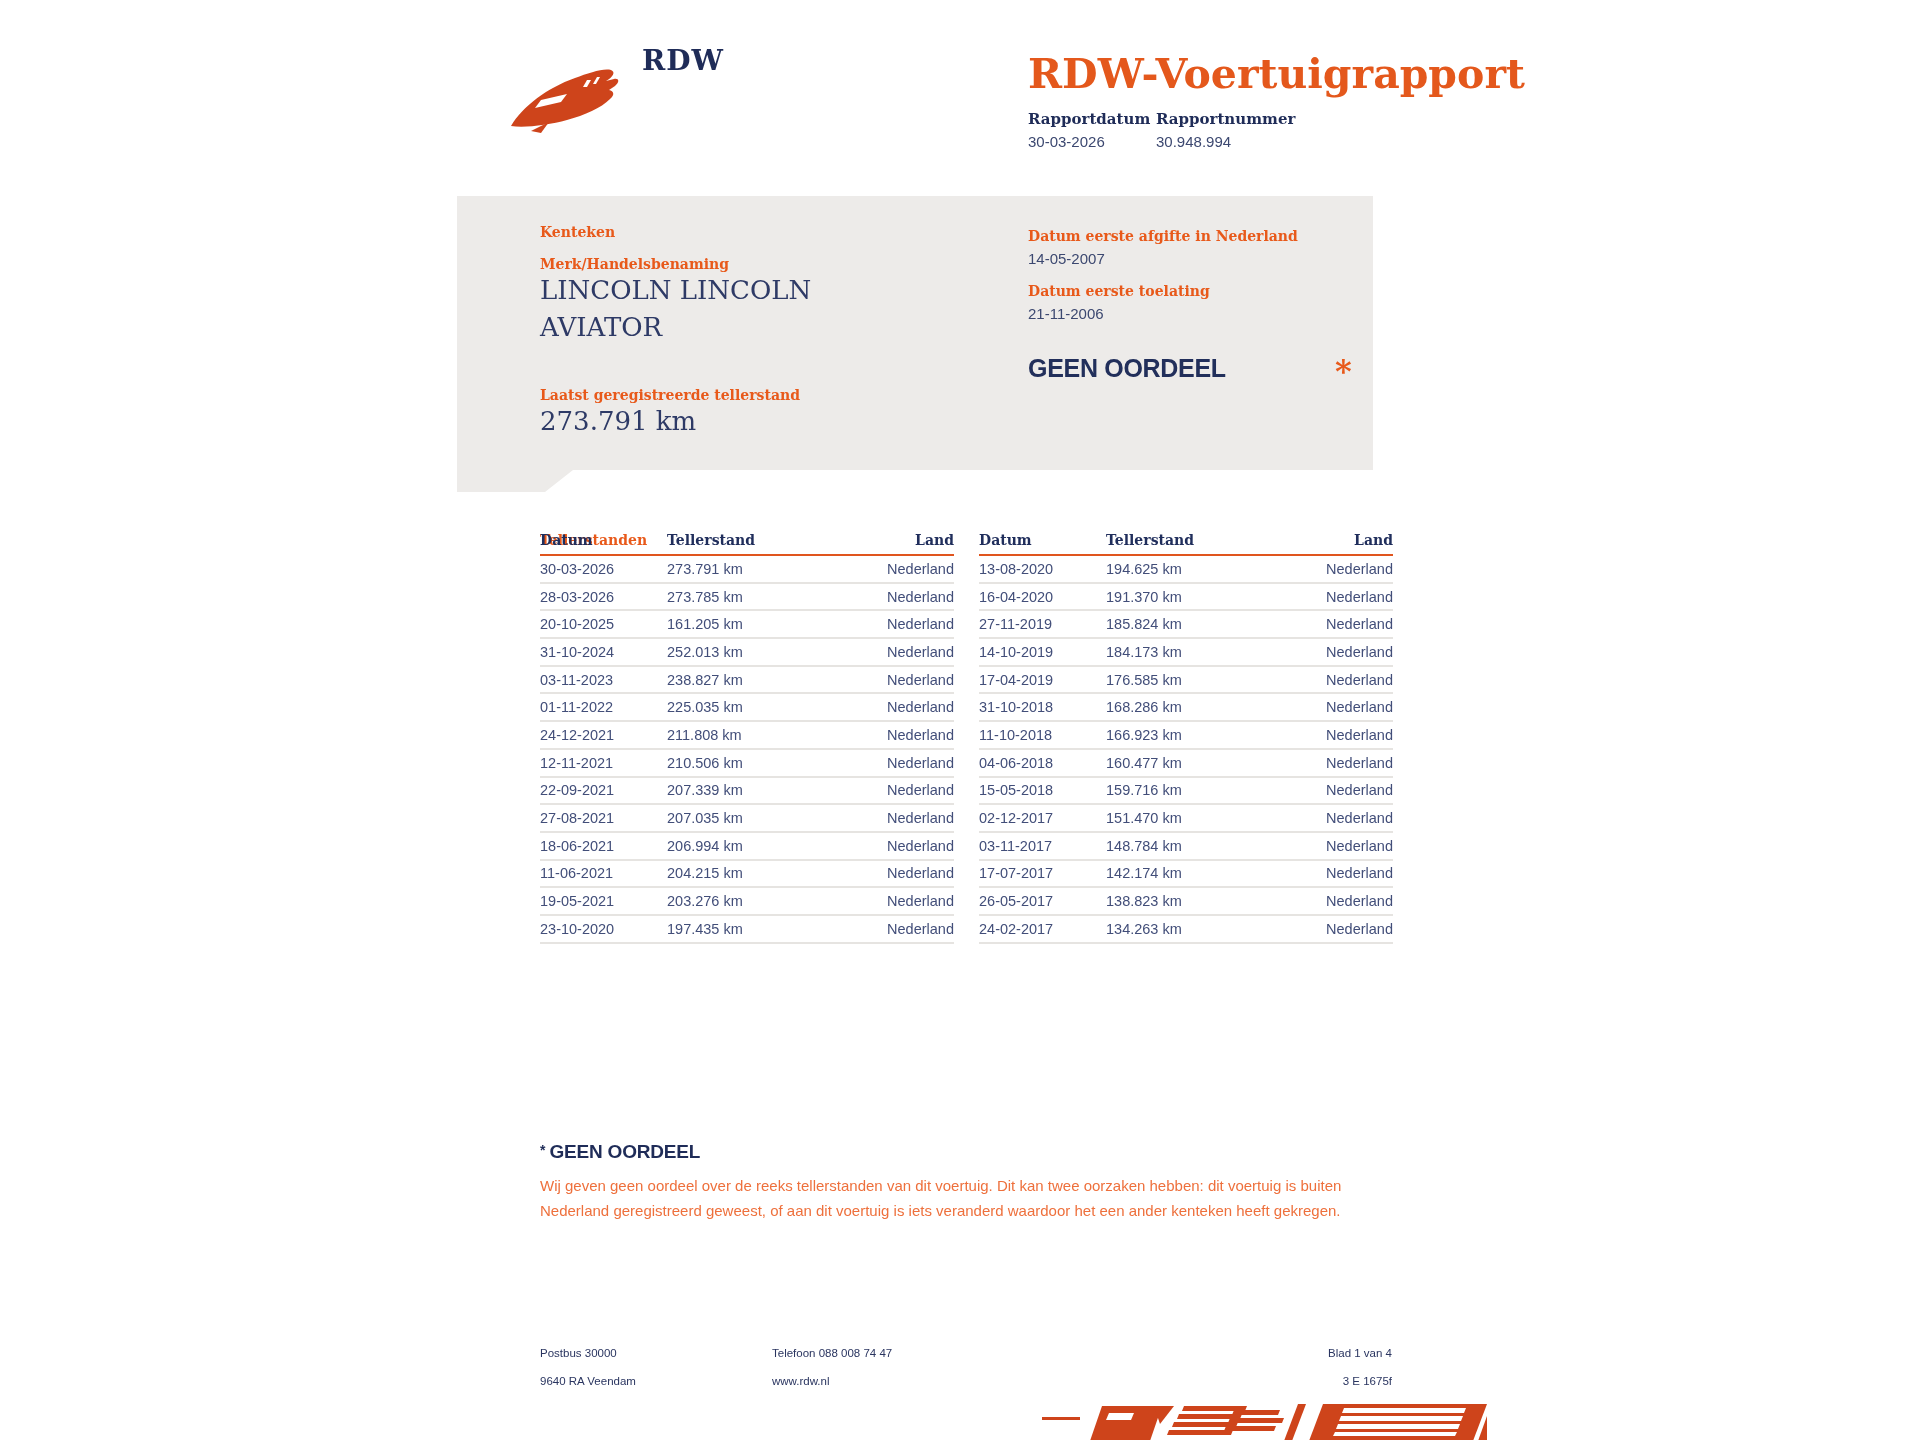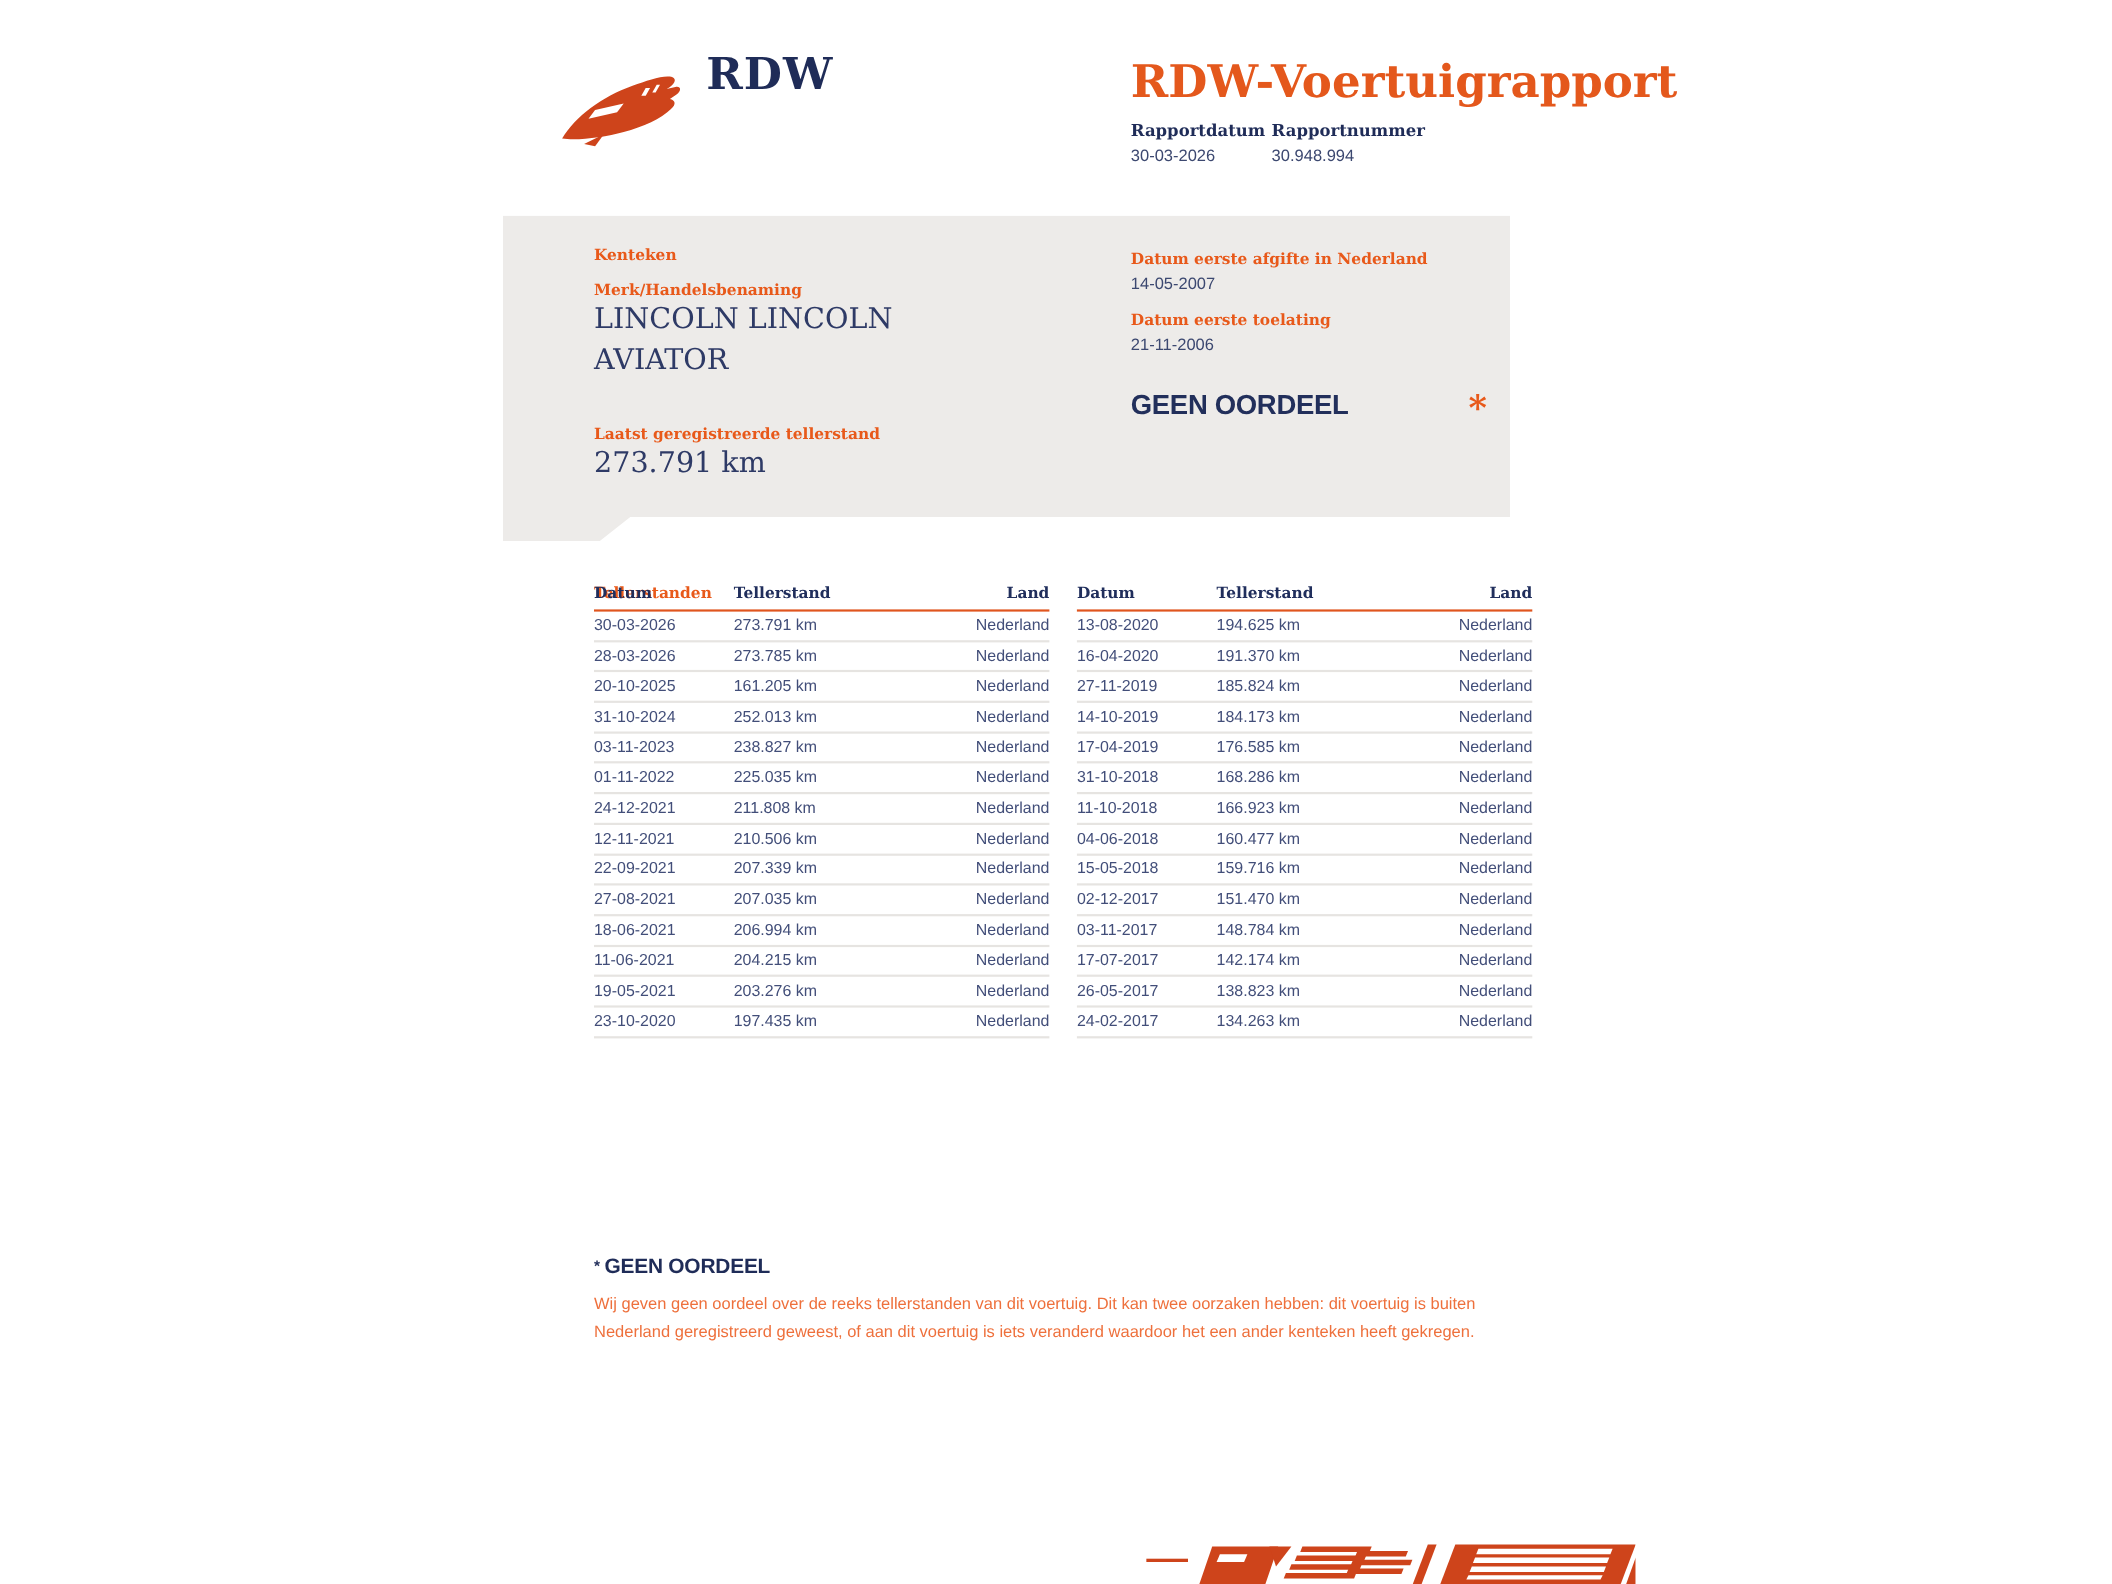--- a/index.html
+++ b/index.html
@@ -2,21 +2,21 @@
 <html><head>
 <meta charset="utf-8">
 <title>RDW-Voertuigrapport</title>
 <style>
   * { margin:0; padding:0; box-sizing:border-box; }
   html,body { width:1920px; height:1440px; background:#ffffff; overflow:hidden;
               font-family:"Liberation Sans", sans-serif; }
   .abs { position:absolute; }
   #page { position:relative; width:1920px; height:1440px; background:#fff; }
   #logo-text { left:642px; top:44px; font-family:"DejaVu Serif", serif; font-weight:bold;
-               font-size:40px; color:#1F2C58; letter-spacing:1px; }
+               font-size:28px; color:#1F2C58; letter-spacing:1px; }
   #report-title { left:1028px; top:50px; font-family:"DejaVu Serif", serif; font-weight:600;
                   font-size:41px; color:#E4581C; }
   .meta-col { top:110px; }
   .meta-label { font-family:"DejaVu Serif", serif; font-weight:bold; font-size:15px; color:#1F2C58; }
   .meta-value { margin-top:5px; font-size:15px; color:#3C4870; }
   #meta-date { left:1028px; }
   #meta-number { left:1156px; }
 
   
   #summary-box { left:457px; top:196px; width:916px; height:296px; background:#EDEBE9;
@@ -298,20 +298,34 @@
   </div>
 
   <div id="footnote" class="abs">
     <div id="footnote-head">
       <span id="footnote-star">*</span>
       <span id="footnote-title">GEEN OORDEEL</span>
     </div>
     <div id="footnote-text">Wij geven geen oordeel over de reeks tellerstanden van dit voertuig. Dit kan twee oorzaken hebben: dit voertuig is buiten Nederland geregistreerd geweest, of aan dit voertuig is iets veranderd waardoor het een ander kenteken heeft gekregen.</div>
   </div>
 
+  <div id="footer" class="abs">
+    <div id="fcol-1" class="fcol">
+      <div>Postbus 30000</div>
+      <div>9640 RA Veendam</div>
+    </div>
+    <div id="fcol-2" class="fcol">
+      <div>Telefoon 088 008 74 47</div>
+      <div>www.rdw.nl</div>
+    </div>
+    <div id="fcol-3" class="fcol">
+      <div>Blad 1 van 4</div>
+      <div>3 E 1675f</div>
+    </div>
+  </div>
 
   <svg id="bottom-art" class="abs" viewBox="0 0 445 60">
     <g fill="#CE441B">
       <rect x="0" y="21" width="38" height="3"></rect>
       <polygon points="48,45 60,10 120,10 108,45"></polygon>
       <polygon fill="#ffffff" points="64,24 67,17 92,17 89,24"></polygon>
       <polygon points="112,10 132,10 118,28"></polygon>
       <polygon points="142,10 205,10 203,15 140,15"></polygon>
       <polygon points="137,18 200,18 198,23 135,23"></polygon>
       <polygon points="132,26 196,26 194,31 130,31"></polygon>

